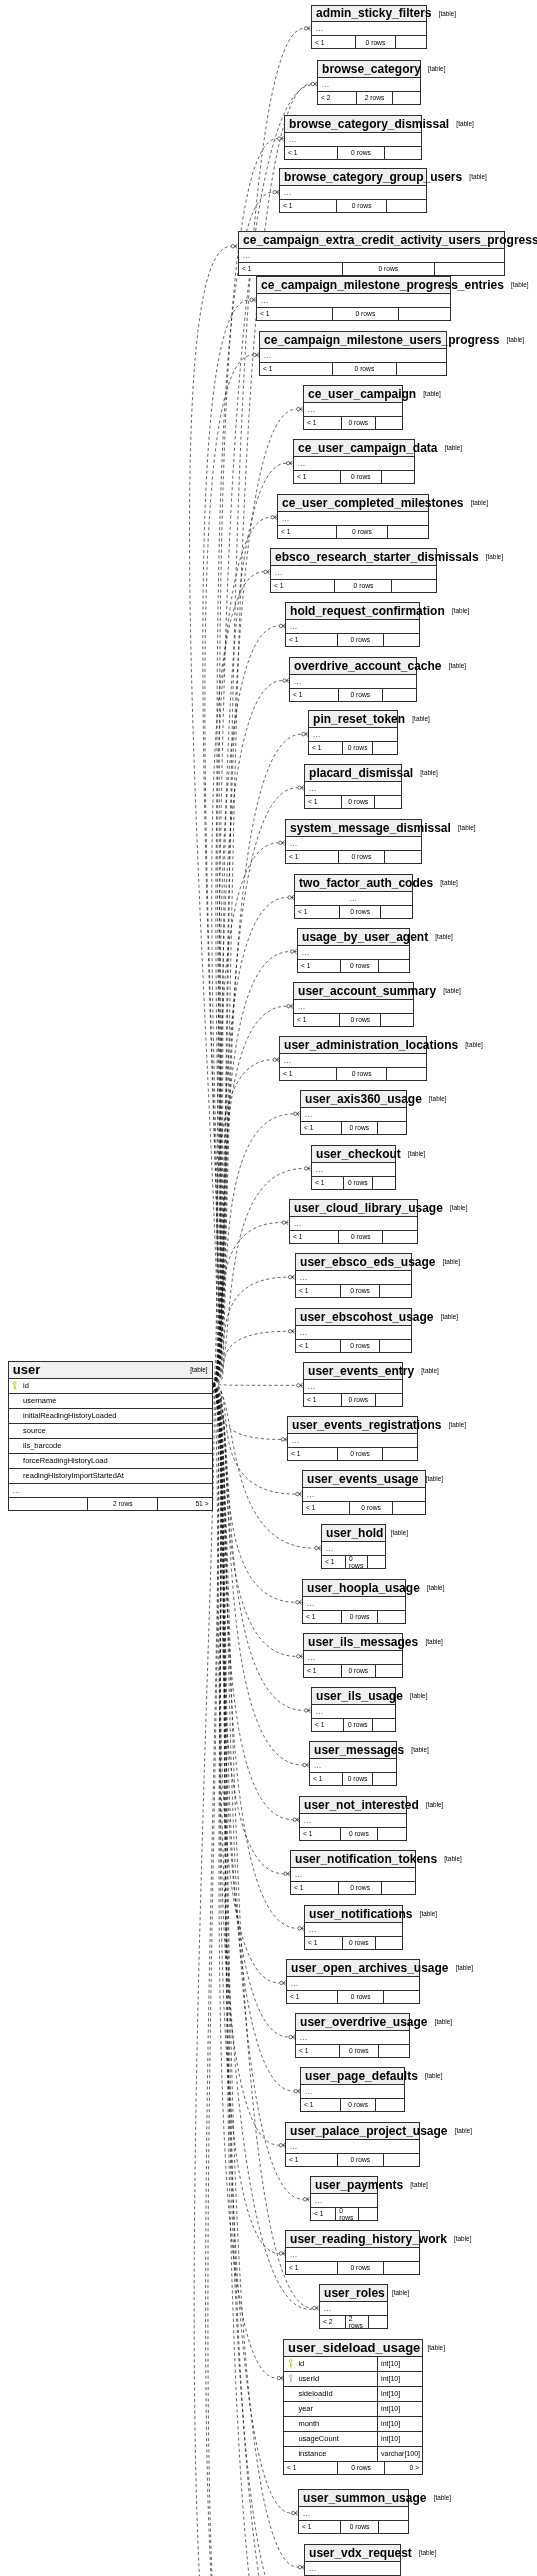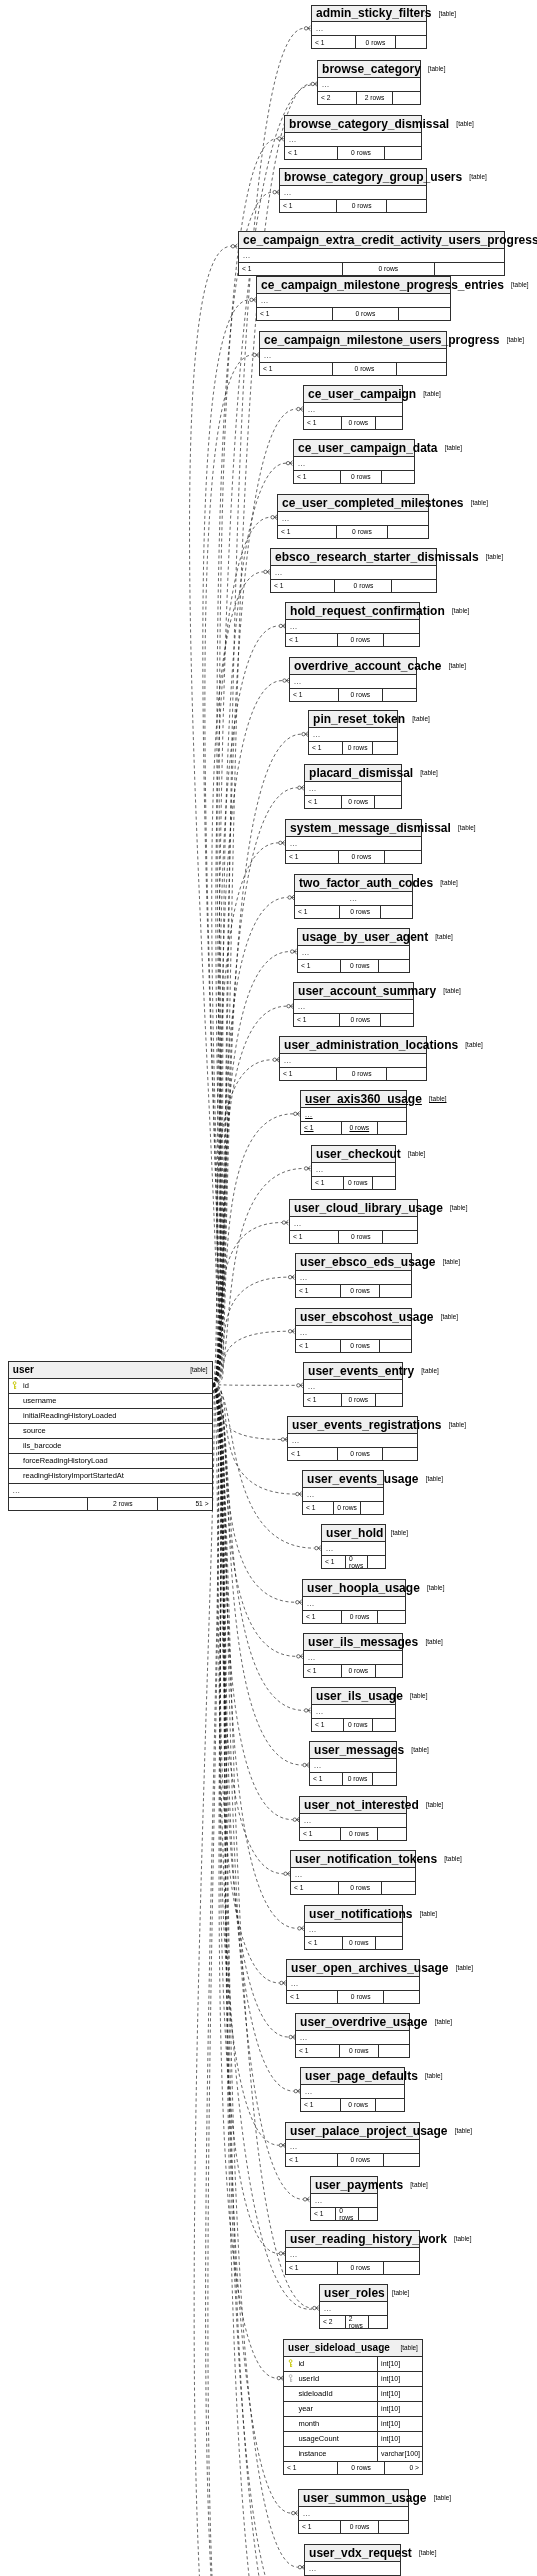--- a/index.html
+++ b/index.html
@@ -9,21 +9,21 @@
   }
   html,body{margin:0;padding:0;background:#fff;}
   body{font-family:"Liberation Sans","DejaVu Sans",sans-serif;color:#000;}
   .canvas{position:relative;width:538px;height:2883px;background:#fff;overflow:hidden;}
   svg.edges{position:absolute;left:0;top:0;width:538px;height:2883px;}
   .tbl{position:absolute;border:0.8px solid var(--border);background:#fff;box-sizing:border-box;}
   .tbl.detail{border-width:1.1px;}
   .hdr{display:flex;justify-content:space-between;align-items:center;background:var(--header-bg);
        border-bottom:1px solid var(--border);height:16.5px;box-sizing:border-box;padding:0 4.1px;}
   .hdr .nm{font-weight:bold;font-size:12px;white-space:nowrap;}
-  .tbl.detail .hdr .nm{font-size:10px;}
+  .tbl.detail .hdr .nm{font-size:13px;}
   .hdr .tag{font-size:6.4px;margin-left:7.2px;white-space:nowrap;font-weight:normal;}
   .mid{height:14px;box-sizing:border-box;padding:2.1px 4.1px 0 4.1px;font-size:7.2px;
        border-bottom:0.7px solid var(--border);letter-spacing:0.5px;}
   .colrow{display:flex;align-items:center;height:15px;box-sizing:border-box;
           border-bottom:0.7px solid var(--border);font-size:7.5px;}
   .colrow .keyc{width:14.4px;box-sizing:border-box;padding-left:3.6px;display:flex;align-items:center;}
   .colrow .cname{flex:1;white-space:nowrap;padding-right:20px;}
   .colrow .ctype{width:45px;box-sizing:border-box;border-left:0.7px solid var(--border);
                  padding:0 3.1px;height:100%;display:flex;align-items:center;font-size:7px;}
   .ftr{display:flex;height:12px;box-sizing:border-box;font-size:6.7px;align-items:center;}
@@ -515,21 +515,21 @@
     </div>
     <div class="body">
         <div class="mid">...</div>
       </div>
     <div class="ftr">
       <span class="c c1">&lt; 1</span>
       <span class="c c2">0 rows</span>
       <span class="c c3"></span>
     </div>
   </div>
-    <div class="tbl" style="left: 300px; top: 1090px; width: 107px; text-decoration: underline;">
+    <div class="tbl" style="left: 300px; top: 1090px; width: 107px;">
     <div class="hdr">
       <span class="nm">user_axis360_usage</span>
       <span class="tag">[table]</span>
     </div>
     <div class="body">
         <div class="mid">...</div>
       </div>
     <div class="ftr">
       <span class="c c1">&lt; 1</span>
       <span class="c c2">0 rows</span>
@@ -613,21 +613,21 @@
     </div>
     <div class="body">
         <div class="mid">...</div>
       </div>
     <div class="ftr">
       <span class="c c1">&lt; 1</span>
       <span class="c c2">0 rows</span>
       <span class="c c3"></span>
     </div>
   </div>
-    <div class="tbl" style="left: 302px; top: 1470px; width: 82px;">
+    <div class="tbl" style="left: 302px; top: 1470px; width: 124px;">
     <div class="hdr">
       <span class="nm">user_events_usage</span>
       <span class="tag">[table]</span>
     </div>
     <div class="body">
         <div class="mid">...</div>
       </div>
     <div class="ftr">
       <span class="c c1">&lt; 1</span>
       <span class="c c2">0 rows</span>

